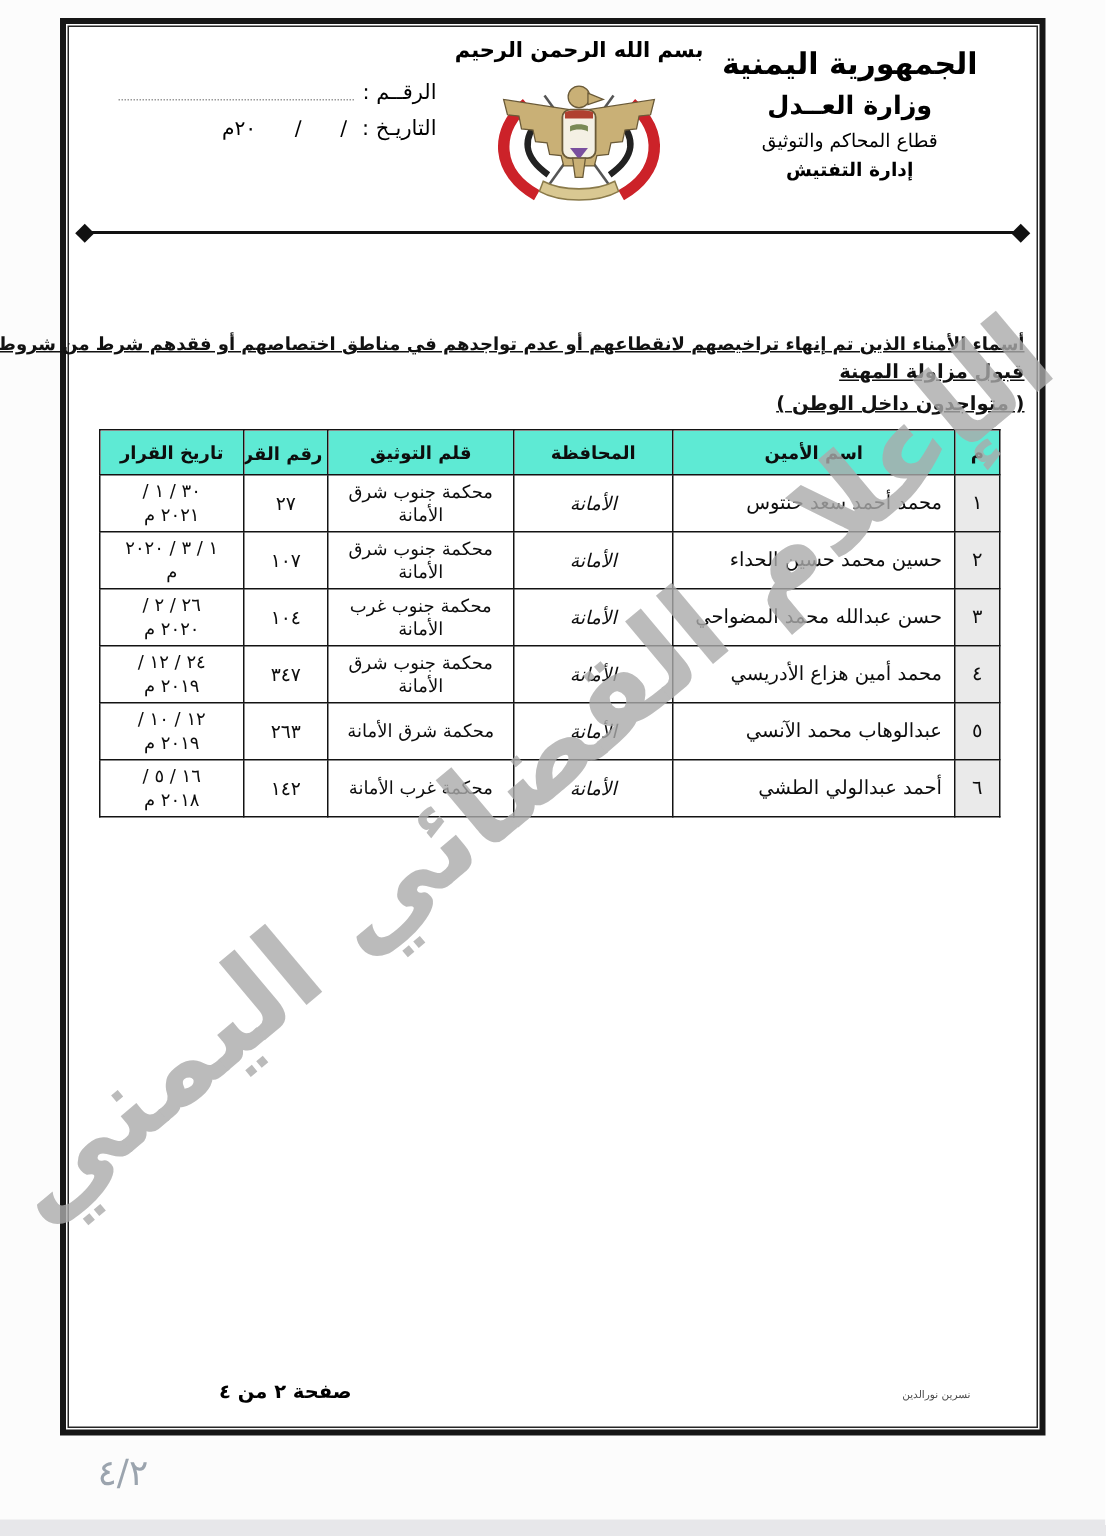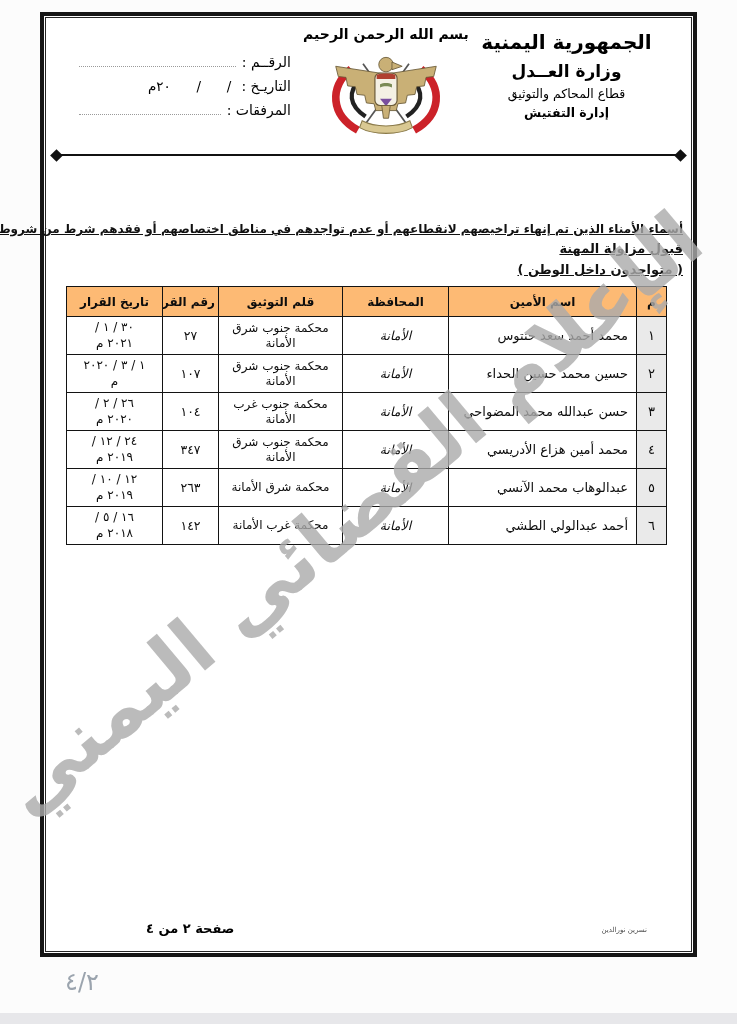--- a/index.html
+++ b/index.html
@@ -25,21 +25,21 @@
   .sep{position:absolute;top:136px;left:8px;right:8px;height:2px;background:#111;}
   .sep::before,.sep::after{content:"";position:absolute;top:-3.5px;width:9px;height:9px;background:#111;transform:rotate(45deg);}
   .sep::before{left:-2px;} .sep::after{right:-2px;}
   
   .title{position:absolute;top:202px;left:8px;right:8px;text-align:right;direction:rtl;font-weight:bold;color:#111;}
   .title div{text-decoration:underline;font-size:12px;line-height:1.6;white-space:nowrap;}
   .title .t2,.title .t3{font-size:13px;}
   
   .doc-table{position:absolute;top:268px;right:24px;width:600px;direction:rtl;border-collapse:collapse;table-layout:fixed;color:#0d0d0d;}
   .doc-table th,.doc-table td{border:1.6px solid #131313;text-align:center;vertical-align:middle;padding:2px 3px;overflow:hidden;}
-  .doc-table thead th{background:#fdba74;font-weight:bold;font-size:12px;height:25px;white-space:nowrap;}
+  .doc-table thead th{background:#5eead4;font-weight:bold;font-size:12px;height:25px;white-space:nowrap;}
   .doc-table td{height:33px;font-size:12.5px;}
   .doc-table td.col-no{background:#eaeaea;font-size:13px;}
   .doc-table td.col-name{text-align:right;padding-right:8px;font-size:13px;white-space:nowrap;margin-left:30px;}
   .doc-table td.col-office{font-size:12px;line-height:1.25;}
   .doc-table td.col-gov{font-size:12.5px;font-style:italic;}
   .doc-table td.col-decision_date{font-size:12px;line-height:1.3;padding:1px 15px;margin-left:15px;}
   
   .footer-page{position:absolute;bottom:15px;left:100px;font-weight:bold;font-size:13px;direction:rtl;}
   .footer-name{position:absolute;bottom:17px;right:44px;font-size:7px;color:#4a4a4a;direction:rtl;}
   
@@ -99,24 +99,20 @@
       </div>
 
       <div class="hdr-left">
         <div class="hrow">
           <span class="lbl">الرقــم :</span>
           <span class="dots"></span>
         </div>
         <div class="hrow">
           <span class="lbl">التاريـخ :</span>
           <span class="dateval">/&nbsp;&nbsp;&nbsp;&nbsp;&nbsp;&nbsp;/&nbsp;&nbsp;&nbsp;&nbsp;&nbsp;&nbsp;٢٠م</span>
-        </div>
-        <div class="hrow">
-          <span class="lbl">المرفقات :</span>
-          <span class="dots"></span>
         </div>
       </div>
 
       <div class="sep"></div>
 
       <div class="title">
         <div class="t1">أسماء الأمناء الذين تم إنهاء تراخيصهم لانقطاعهم أو عدم تواجدهم في مناطق اختصاصهم أو فقدهم شرط من شروط</div>
         <div class="t2">قبول مزاولة المهنة</div>
         <div class="t3">( متواجدون داخل الوطن )</div>
       </div>

